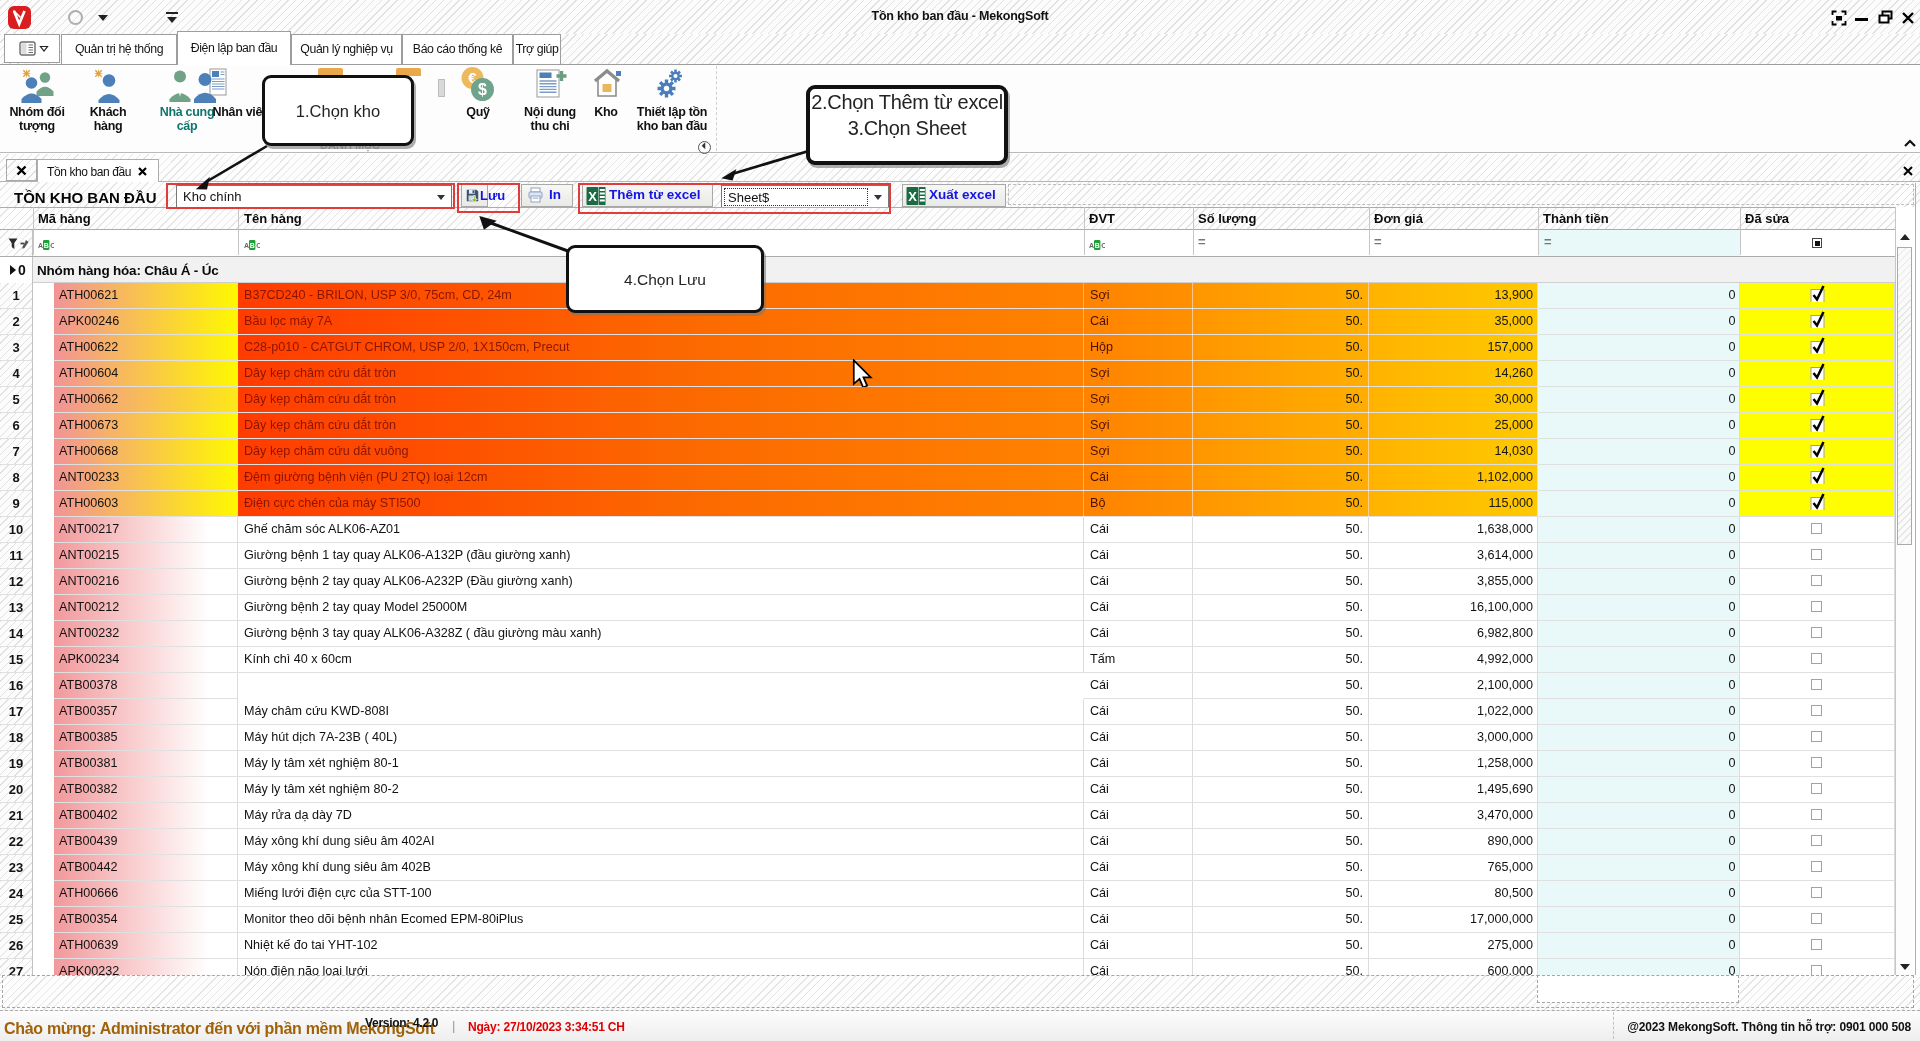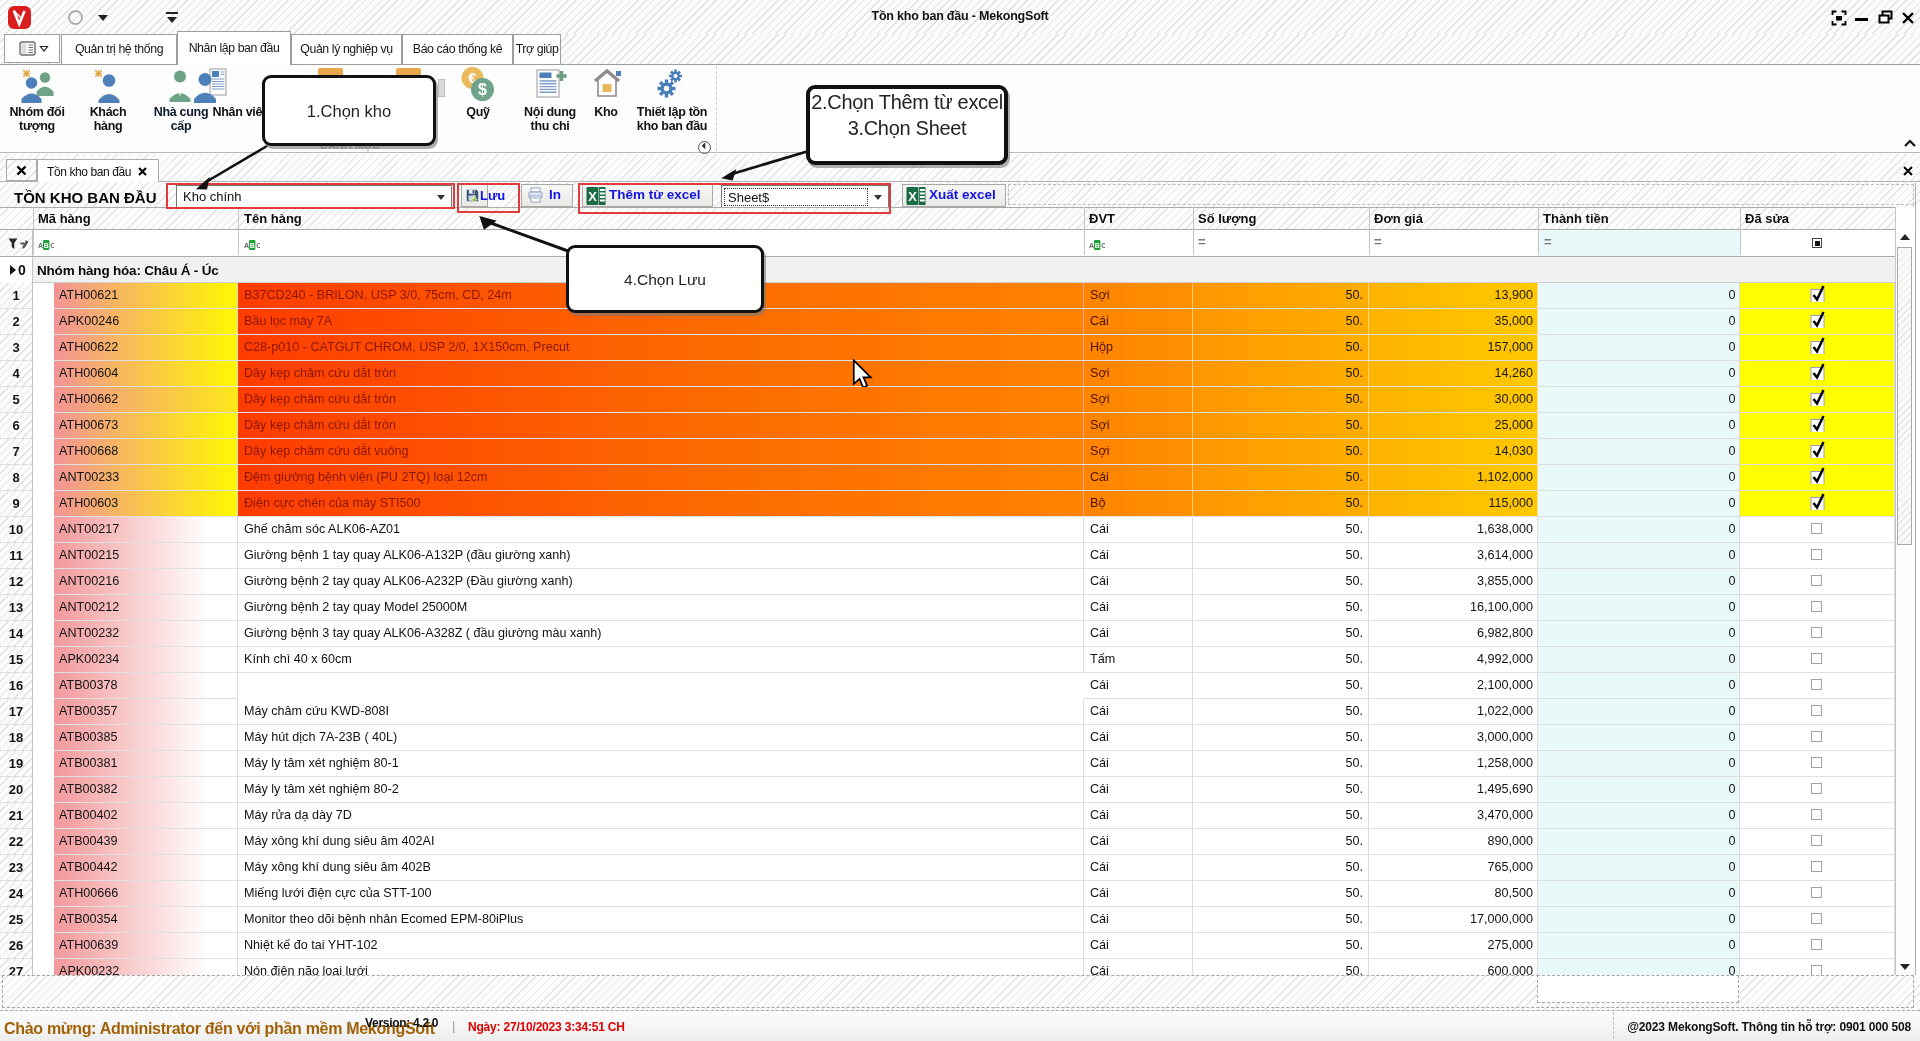--- a/index.html
+++ b/index.html
@@ -51,21 +51,21 @@
 
 <div class="abs hatch" style="left:0;top:34px;width:1920px;height:30px"></div>
 <div class="abs" style="left:4px;top:34px;width:56px;height:29px;background:#fff;border:1px solid #9d9d9d"></div>
 <svg class="abs" style="left:19px;top:41px" width="30" height="15" viewBox="0 0 30 15">
       <rect x="1" y="1" width="15" height="13" rx="2" fill="#fff" stroke="#6d6d6d" stroke-width="1.4"></rect>
       <rect x="2.2" y="2.2" width="5.3" height="10.6" fill="#dcdcdc"></rect>
       <path d="M9.5 4 H14 M9.5 6.5 H14 M9.5 9 H14 M9.5 11.5 H14" stroke="#6d6d6d" stroke-width="1.2"></path>
       <path d="M21.5 5.5 h7 l-3.5 4.5 z" fill="#fff" stroke="#222" stroke-width="1.2"></path>
     </svg>
 <div class="tab" style="left:61px;width:116px">Quản trị hệ thống</div>
-<div class="tab" style="left:177px;top:31px;height:33px;width:114px;z-index:5;line-height:32px">Nhân lập ban đầu</div>
+<div class="tab" style="left:177px;top:31px;height:33px;width:114px;z-index:5;line-height:32px">Điện lập ban đầu</div>
 <div class="tab" style="left:291px;width:111px">Quản lý nghiệp vụ</div>
 <div class="tab" style="left:402px;width:111px">Báo cáo thống kê</div>
 <div class="tab" style="left:513px;width:48px">Trợ giúp</div>
 
 <div class="abs" style="left:0;top:64px;width:1920px;height:89px;background:#fdfdfd;border-top:1px solid #9d9d9d;border-bottom:1px solid #b9b9b9"></div>
 <div class="abs" style="left:178px;top:63px;width:112px;height:3px;background:#fff;z-index:6"></div>
 
 <svg class="abs" style="left:18px;top:67px" width="42" height="36" viewBox="0 0 42 36">
 <g fill="#e3a33f">
         <path d="M8.5 2 L9.6 6.5 L8.5 11 L7.4 6.5 Z"></path>
@@ -139,21 +139,21 @@
         <circle cx="12.5" cy="21.5" r="6"></circle>
         <g stroke="#4a7ebb" stroke-width="3.4">
           <path d="M12.5 12.5 v18 M3.5 21.5 h18 M6.1 15.1 l12.8 12.8 M18.9 15.1 l-12.8 12.8"></path>
         </g>
         <circle cx="12.5" cy="21.5" r="2.7" fill="#fdfdfd"></circle>
       </g>
 </svg>
 
 <div class="abs" style="left:0px;top:106px;width:74px;text-align:center;font-weight:bold;font-size:12.5px;letter-spacing:-0.3px;line-height:13.5px;color:#111">Nhóm đối<br>tượng</div>
 <div class="abs" style="left:71px;top:106px;width:74px;text-align:center;font-weight:bold;font-size:12.5px;letter-spacing:-0.3px;line-height:13.5px;color:#111">Khách<br>hàng</div>
-<div class="abs" style="left:144px;top:106px;width:74px;text-align:center;font-weight:bold;font-size:12.5px;letter-spacing:-0.3px;line-height:13.5px;color:#0f172a">Nhà cung<br>cấp</div>
+<div class="abs" style="left:150px;top:106px;width:74px;text-align:center;font-weight:bold;font-size:12.5px;letter-spacing:-0.3px;line-height:13.5px;color:#0f766e">Nhà cung<br>cấp</div>
 <div class="abs" style="left:206px;top:106px;width:70px;text-align:center;font-weight:bold;font-size:12.5px;letter-spacing:-0.3px;line-height:13.5px;color:#111">Nhân viên</div>
 <div class="abs" style="left:441px;top:106px;width:74px;text-align:center;font-weight:bold;font-size:12.5px;letter-spacing:-0.3px;line-height:13.5px;color:#111">Quỹ</div>
 <div class="abs" style="left:513px;top:106px;width:74px;text-align:center;font-weight:bold;font-size:12.5px;letter-spacing:-0.3px;line-height:13.5px;color:#111">Nội dung<br>thu chi</div>
 <div class="abs" style="left:572px;top:106px;width:68px;text-align:center;font-weight:bold;font-size:12.5px;letter-spacing:-0.3px;line-height:13.5px;color:#111">Kho</div>
 <div class="abs" style="left:630px;top:106px;width:84px;text-align:center;font-weight:bold;font-size:12.5px;letter-spacing:-0.3px;line-height:13.5px;color:#111">Thiết lập tồn<br>kho ban đầu</div>
 <div class="abs" style="left:300px;top:139px;width:100px;text-align:center;font-weight:bold;font-size:11px;color:#9a9a9a">DANH MỤC</div>
 <div class="abs" style="left:716px;top:66px;width:1px;height:85px;border-left:1px dashed #cfcfcf"></div>
 <div class="abs" style="left:698px;top:141px;width:13px;height:13px;border:1px solid #555;border-radius:50%"></div>
 <svg class="abs" style="left:1903px;top:138px" width="14" height="10" viewBox="0 0 14 10" fill="none" stroke="#111" stroke-width="2.2">
       <path d="M2 8 L7 3 L12 8"></path>
@@ -661,21 +661,21 @@
 <div class="abs" style="left:365px;top:1016px;font-weight:bold;font-size:12px;letter-spacing:-0.3px;color:#111">Version: 4.2.0</div>
 <div class="abs" style="left:452px;top:1018px;font-size:13px;color:#999">|</div>
 <div class="abs" style="left:468px;top:1020px;font-weight:bold;font-size:12px;letter-spacing:-0.2px;color:#e00000">Ngày: 27/10/2023 3:34:51 CH</div>
 <div class="abs" style="left:1613px;top:1012px;width:1px;height:27px;border-left:1px dashed #c0c0c0"></div>
 <div class="abs" style="right:9px;top:1020px;font-weight:bold;font-size:12px;letter-spacing:-0.15px;color:#111;text-align:right">@2023 MekongSoft. Thông tin hỗ trợ: 0901 000 508</div>
 
 <svg class="cl-line" style="left:180px;top:140px" width="130" height="60" viewBox="0 0 130 60">
       <path d="M87 6 L26 42" stroke="#111" stroke-width="2.6"></path>
       <path d="M15 48 L31 38 L26 50 Z" fill="#111" transform="rotate(-10 23 44)"></path>
     </svg>
-<div class="callout" style="left:262px;top:75px;width:174px;height:71px;font-size:16.5px;line-height:66px">1.Chọn kho</div>
+<div class="callout" style="left:262px;top:75px;width:152px;height:71px;font-size:16.5px;line-height:66px">1.Chọn kho</div>
 
 <svg class="cl-line" style="left:700px;top:145px" width="130" height="45" viewBox="0 0 130 45">
       <path d="M112 5 L32 29" stroke="#111" stroke-width="2.8"></path>
       <path d="M21 32.5 L37 25 L32 36 Z" fill="#111" transform="rotate(-6 28 30)"></path>
     </svg>
 <div class="callout" style="left:806px;top:85px;width:202px;height:80px;border-width:4px;font-size:20px;letter-spacing:-0.3px;line-height:26px;padding-top:0">2.Chọn Thêm từ excel<br>3.Chọn Sheet</div>
 
 <svg class="cl-line" style="left:470px;top:208px" width="110" height="50" viewBox="0 0 110 50">
       <path d="M98 43 L18 14" stroke="#111" stroke-width="3"></path>
       <path d="M8 10 L26 10 L16 22 Z" fill="#111" transform="rotate(15 16 14)"></path>

